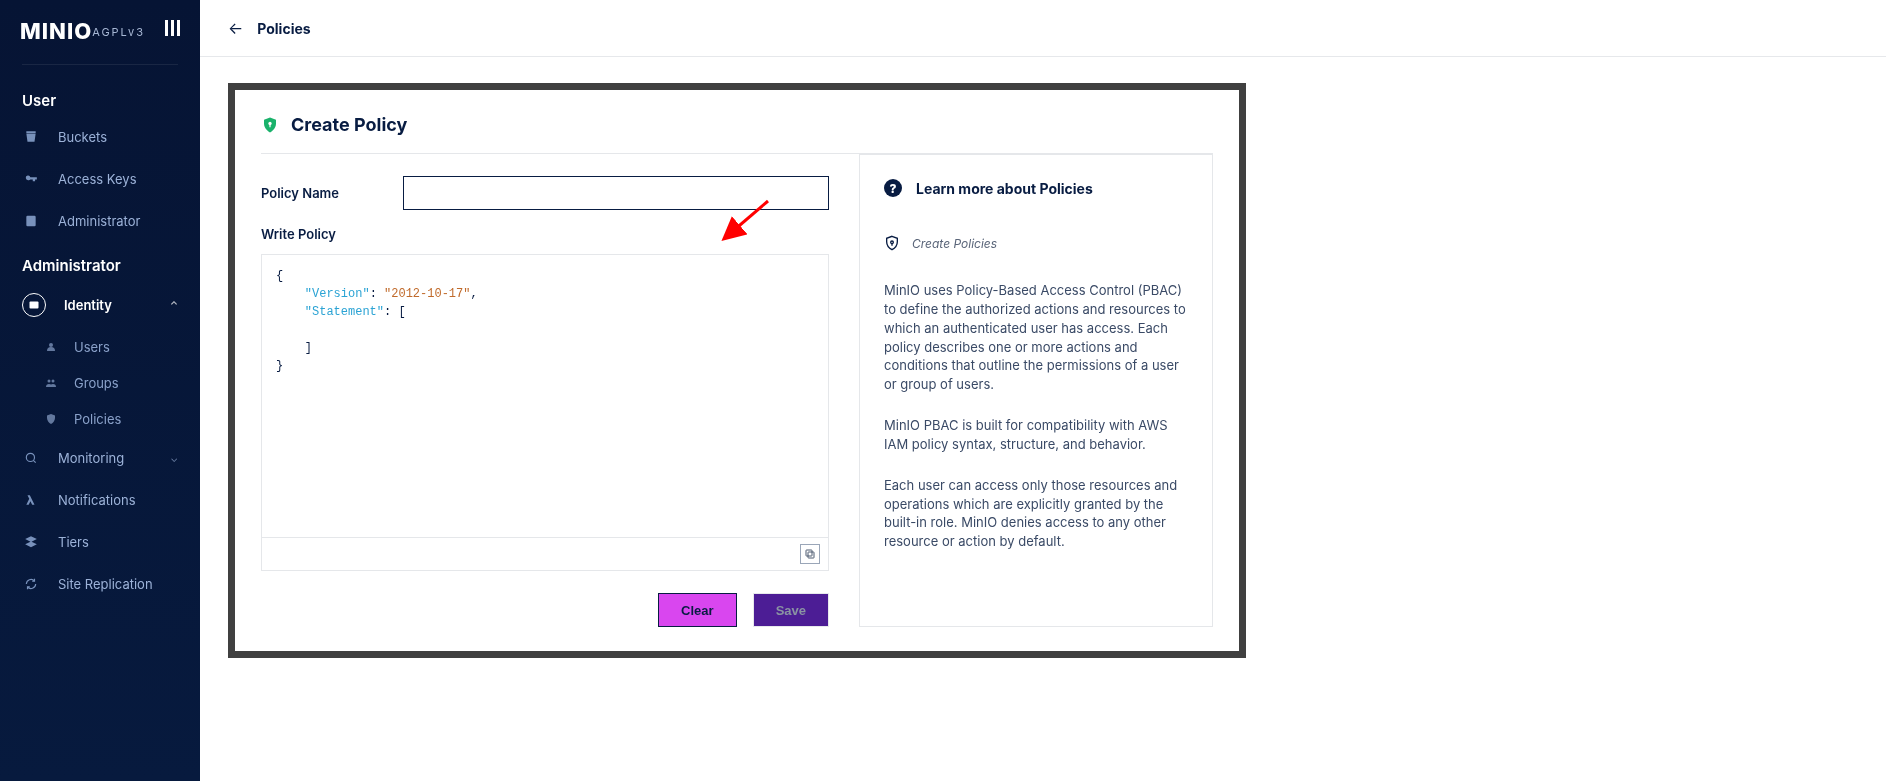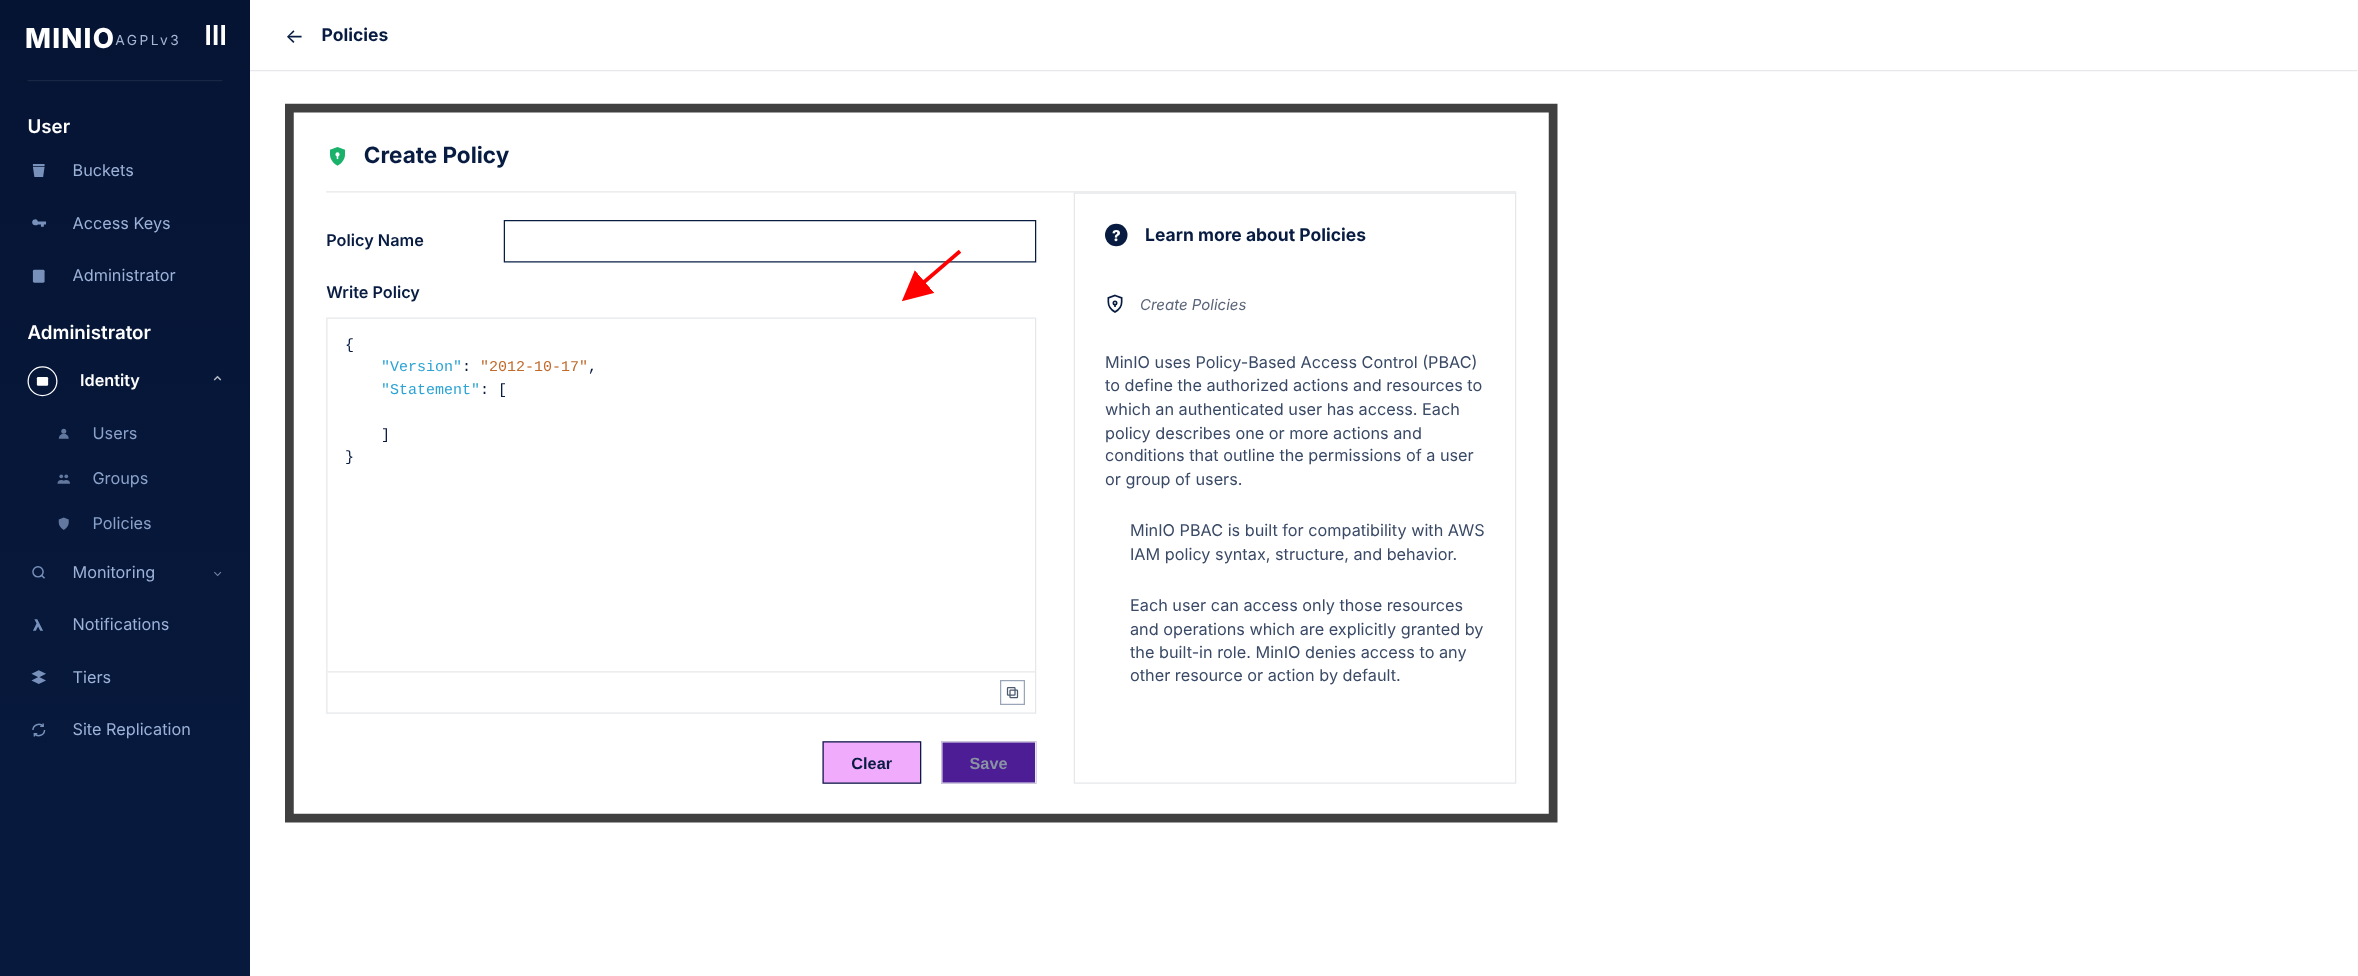--- a/index.html
+++ b/index.html
@@ -46,32 +46,32 @@
 .editor { width: 100%; height: 282px; padding: 12px 14px; font-family: "SFMono-Regular", Consolas, "Liberation Mono", Menlo, monospace; font-size: 12px; line-height: 1.5; white-space: pre; overflow: auto; position: relative; }
 .editor .brace { color: #081c42; }
 .editor .key { color: #2ba3d4; }
 .editor .str { color: #c06a2b; }
 .editor .punc { color: #081c42; }
 .editor::-webkit-scrollbar { width: 14px; }
 .editor-toolbar { border-top: 1px solid #e5e7ea; display: flex; justify-content: flex-end; padding: 6px 8px; }
 .copy-btn { width: 20px; height: 20px; border: 1px solid #9aa6b8; display: inline-flex; align-items: center; justify-content: center; cursor: pointer; color: #4b586e; }
 
 .actions { display: flex; justify-content: flex-end; gap: 16px; margin-top: 22px; }
-.btn { height: 34px; padding: 0 22px; font-size: 13px; font-weight: 600; border: 1px solid #081c42; background: #f0abfc; color: #081c42; cursor: pointer; }
+.btn { height: 34px; padding: 0 22px; font-size: 13px; font-weight: 600; border: 1px solid #081c42; background: #d946ef; color: #081c42; cursor: pointer; }
 .btn.primary { background: #4c1d95; border-color: #e7e9ec; color: #8a93a3; cursor: default; }
 
 .info-col { width: 354px; border: 1px solid #e5e7ea; padding: 24px 24px 24px 24px; }
 .info-head { display: flex; align-items: center; gap: 14px; }
 .q-ico { width: 18px; height: 18px; background: #081c42; color: #fff; border-radius: 50%; display: inline-flex; align-items: center; justify-content: center; font-size: 12px; font-weight: 800; }
 .info-title { font-size: 14px; font-weight: 700; color: #081c42; }
 .info-link-row { display: flex; align-items: center; gap: 12px; margin-top: 38px; }
 .shield-outline { width: 16px; height: 16px; color: #081c42; }
 .info-link { font-size: 12px; font-style: italic; color: #5a6579; }
 .info-p { margin-top: 30px; font-size: 13px; color: #3a4a66; line-height: 1.45; }
-.info-p + .info-p { margin-top: 22px; margin-left: 20px; }
+.info-p + .info-p { margin-top: 22px; }
 
 
 .arrow-annot { position: absolute; left: 516px; top: 138px; pointer-events: none; }
 
 svg { display: block; }
 .rel { position: relative; }
 </style>
 </head>
 <body>
 

